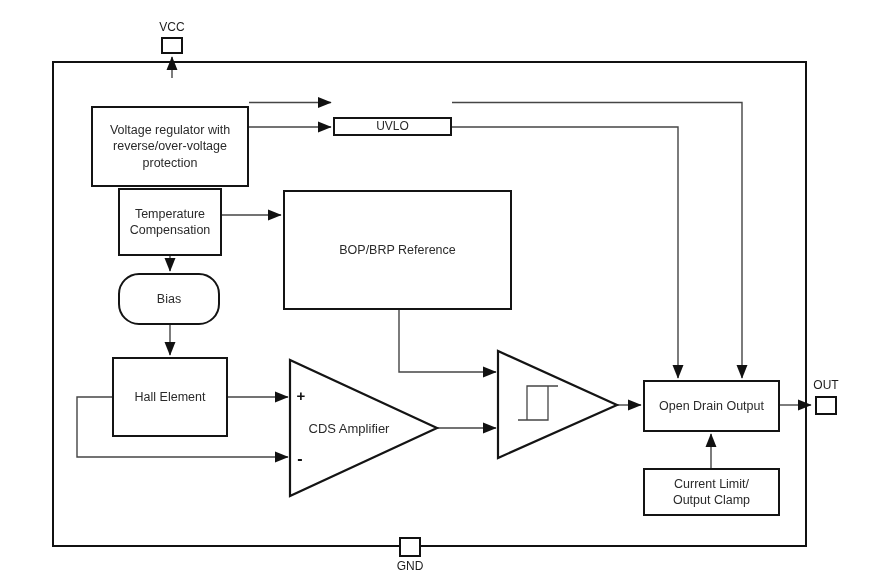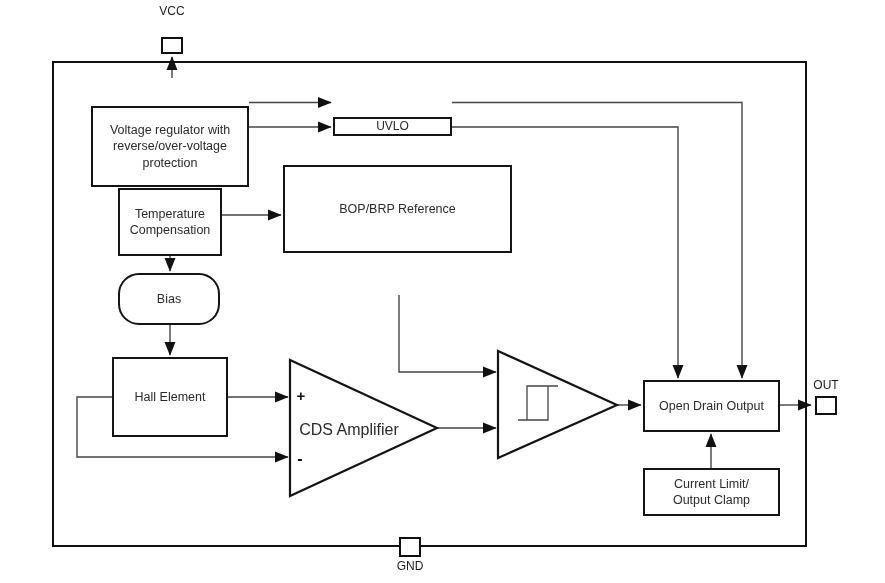--- a/index.html
+++ b/index.html
@@ -42,21 +42,21 @@
     font-size: 12.5px;
     line-height: 1.3;
     color: #2a2a2a;
     white-space: pre-line;
     z-index: 2;
   }
   .block-volt-reg   { left: 91px;  top: 78px;  width: 158px; height: 81px; margin-top: 28px; }
   .block-thermal    { left: 333px; top: 92px;  width: 119px; height: 21px; font-size: 12px; }
   .block-uvlo       { left: 333px; top: 117px; width: 119px; height: 19px; font-size: 12px; }
   .block-temp-comp  { left: 118px; top: 188px; width: 104px; height: 68px; }
-  .block-bop-brp    { left: 283px; top: 165px; width: 229px; height: 88px; }
+  .block-bop-brp    { left: 283px; top: 190px; width: 229px; height: 120px; }
   .block-bias       { left: 118px; top: 273px; width: 102px; height: 52px; border-radius: 21px; }
   .block-hall       { left: 112px; top: 357px; width: 116px; height: 80px; }
   .block-open-drain { left: 643px; top: 380px; width: 137px; height: 52px; }
   .block-cur-limit  { left: 643px; top: 468px; width: 137px; height: 48px; }
   .pin {
     position: absolute;
     box-sizing: border-box;
     border: 2.5px solid #111111;
     background: #ffffff;
     z-index: 3;
@@ -65,30 +65,30 @@
   .pin-out { left: 815px; top: 396px; width: 22px; height: 19px; }
   .pin-gnd { left: 399px; top: 537px; width: 22px; height: 20px; }
   .pin-label {
     position: absolute;
     width: 44px;
     text-align: center;
     font-size: 12px;
     color: #1c1c1c;
     z-index: 3;
   }
-  .pin-label-vcc { left: 150px; top: 4px; }
+  .pin-label-vcc { left: 150px; top: 20px; }
   .pin-label-out { left: 804px; top: 378px; }
   .pin-label-gnd { left: 388px; top: 559px; }
   .tri-label {
     position: absolute;
     z-index: 2;
     color: #2a2a2a;
     text-align: center;
   }
-  .cds-label { left: 293px; top: 421px; width: 112px; font-size: 16px; }
+  .cds-label { left: 293px; top: 421px; width: 112px; font-size: 13px; }
   .cds-plus  { left: 292px; top: 387px; width: 18px; font-size: 15px; font-weight: bold; color: #111; }
   .cds-minus { left: 292px; top: 450px; width: 16px; font-size: 16px; font-weight: bold; color: #111; }
 </style>
 </head>
 <body>
 
 <div class="canvas">
 
   <div class="chip-boundary"></div>
 

